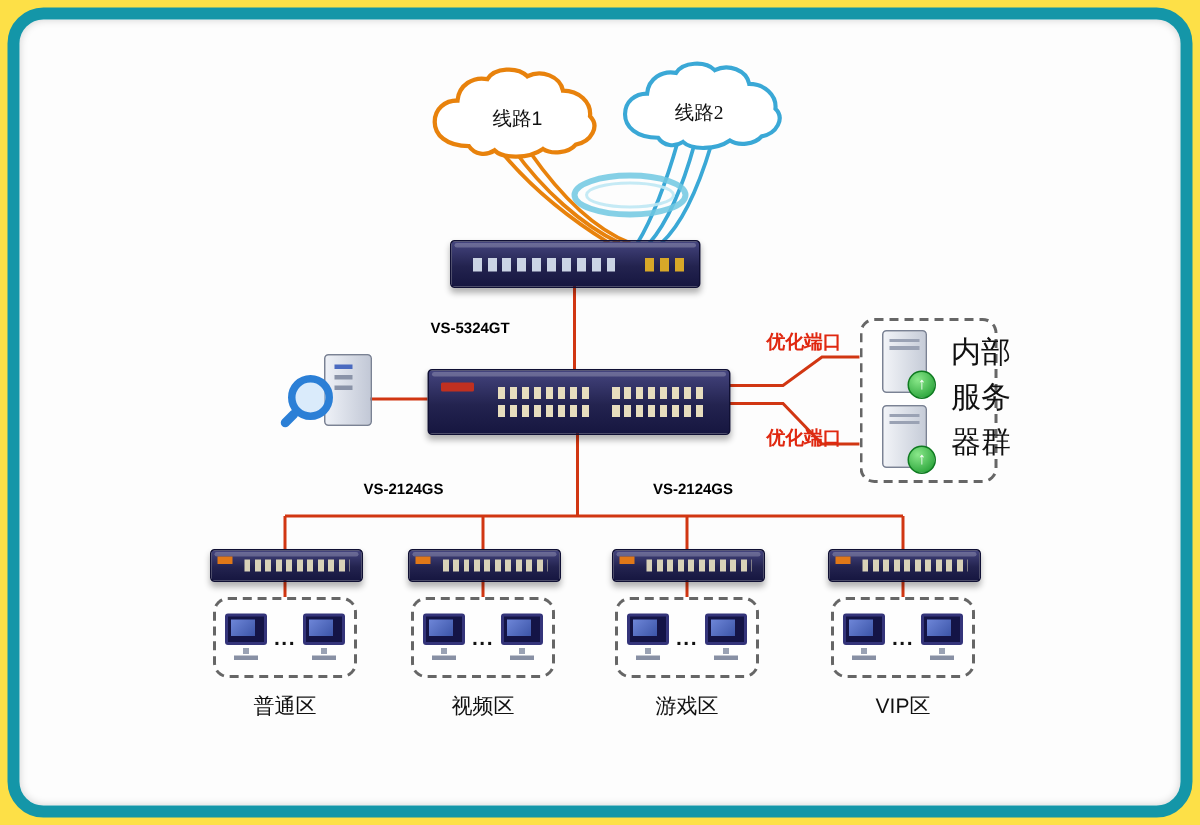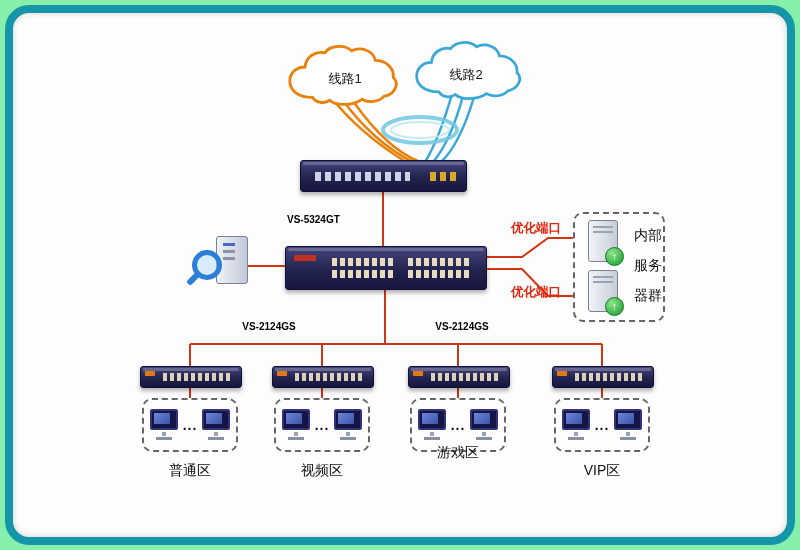--- a/index.html
+++ b/index.html
@@ -1,27 +1,27 @@
 <!DOCTYPE html>
 <html><head>
 <meta charset="utf-8">
 <style>
   html,body{margin:0;padding:0;background:#ffffff;}
-  .stage{position:relative;width:800px;height:550px;background:#86efac;overflow:hidden;
+  .stage{position:relative;width:800px;height:550px;background:#fde047;overflow:hidden;
          font-family:"Liberation Sans",sans-serif;}
   .frame{position:absolute;left:5px;top:5px;right:5px;bottom:5px;
          border:8px solid #1496A8;border-radius:24px;background:#fdfdfd;
          box-shadow:inset 0 0 6px rgba(0,0,0,.18);}
   .wires{position:absolute;left:0;top:0;z-index:1;}
   
   .lbl{position:absolute;z-index:4;font-size:13px;color:#111;white-space:nowrap;}
   .center{transform:translateX(-50%);}
   .model{font-weight:bold;font-size:10px;color:#000;}
   .opt{color:#E02810;font-weight:bold;font-size:12.5px;}
-  .srv-lbl{line-height:30px;font-size:14px;color:#111;}
+  .srv-lbl{line-height:30px;font-size:20px;color:#111;}
   .zone{font-size:14px;color:#111;}
   .title{font-size:19px;font-weight:bold;color:#1717CF;letter-spacing:1px;}
   
   .dev{position:absolute;z-index:2;background:linear-gradient(180deg,#44447e 0%,#23234f 55%,#161640 100%);
        border:1px solid #101034;border-radius:3px;box-shadow:0 3px 4px rgba(0,0,0,.3);}
   .dev .hl{position:absolute;left:2px;right:2px;top:1px;height:3px;background:rgba(255,255,255,.22);border-radius:2px;}
   .router{left:300px;top:160px;width:165px;height:30px;}
   .router .prow{position:absolute;left:14px;top:11px;height:9px;width:95px;
        background:repeating-linear-gradient(90deg,#CBD4E4 0 6px,transparent 6px 10px);}
   .router .pright{position:absolute;right:10px;top:11px;height:9px;width:26px;
@@ -110,21 +110,21 @@
       <path d="M458,344 L458,366"></path>
       <path d="M602,344 L602,366"></path>
       <path d="M190,386 L190,398"></path>
       <path d="M322,386 L322,398"></path>
       <path d="M458,386 L458,398"></path>
       <path d="M602,386 L602,398"></path>
     </g>
   </svg>
 
   <span class="lbl center" style="left:345px;top:70px;">线路1</span>
-  <span class="lbl center" style="left:466px;top:66px;">线路2</span>
+  <span class="lbl center" style="left:466px;top:66px;font-family:Liberation Serif, serif;">线路2</span>
 
   <div class="dev router">
     <div class="hl"></div>
     <div class="prow"></div>
     <div class="pright"></div>
   </div>
 
   <span class="lbl model" style="left:287px;top:214px;">VS-5324GT</span>
   <div class="dev core">
     <div class="hl"></div>
@@ -208,16 +208,16 @@
         <div class="scr"></div>
       </div>
     <div class="dots">...</div>
     <div class="pc">
         <div class="scr"></div>
       </div>
   </div>
 
   <span class="lbl zone center" style="left:190px;top:462px;text-align:right;">普通区</span>
   <span class="lbl zone center" style="left:322px;top:462px;">视频区</span>
-  <span class="lbl zone center" style="left:458px;top:444px;">游戏区</span>
+  <span class="lbl zone center" style="left:458px;top:462px;">游戏区</span>
   <span class="lbl zone center" style="left:602px;top:462px;">VIP区</span>
 
 </div>
 
 </body></html>

